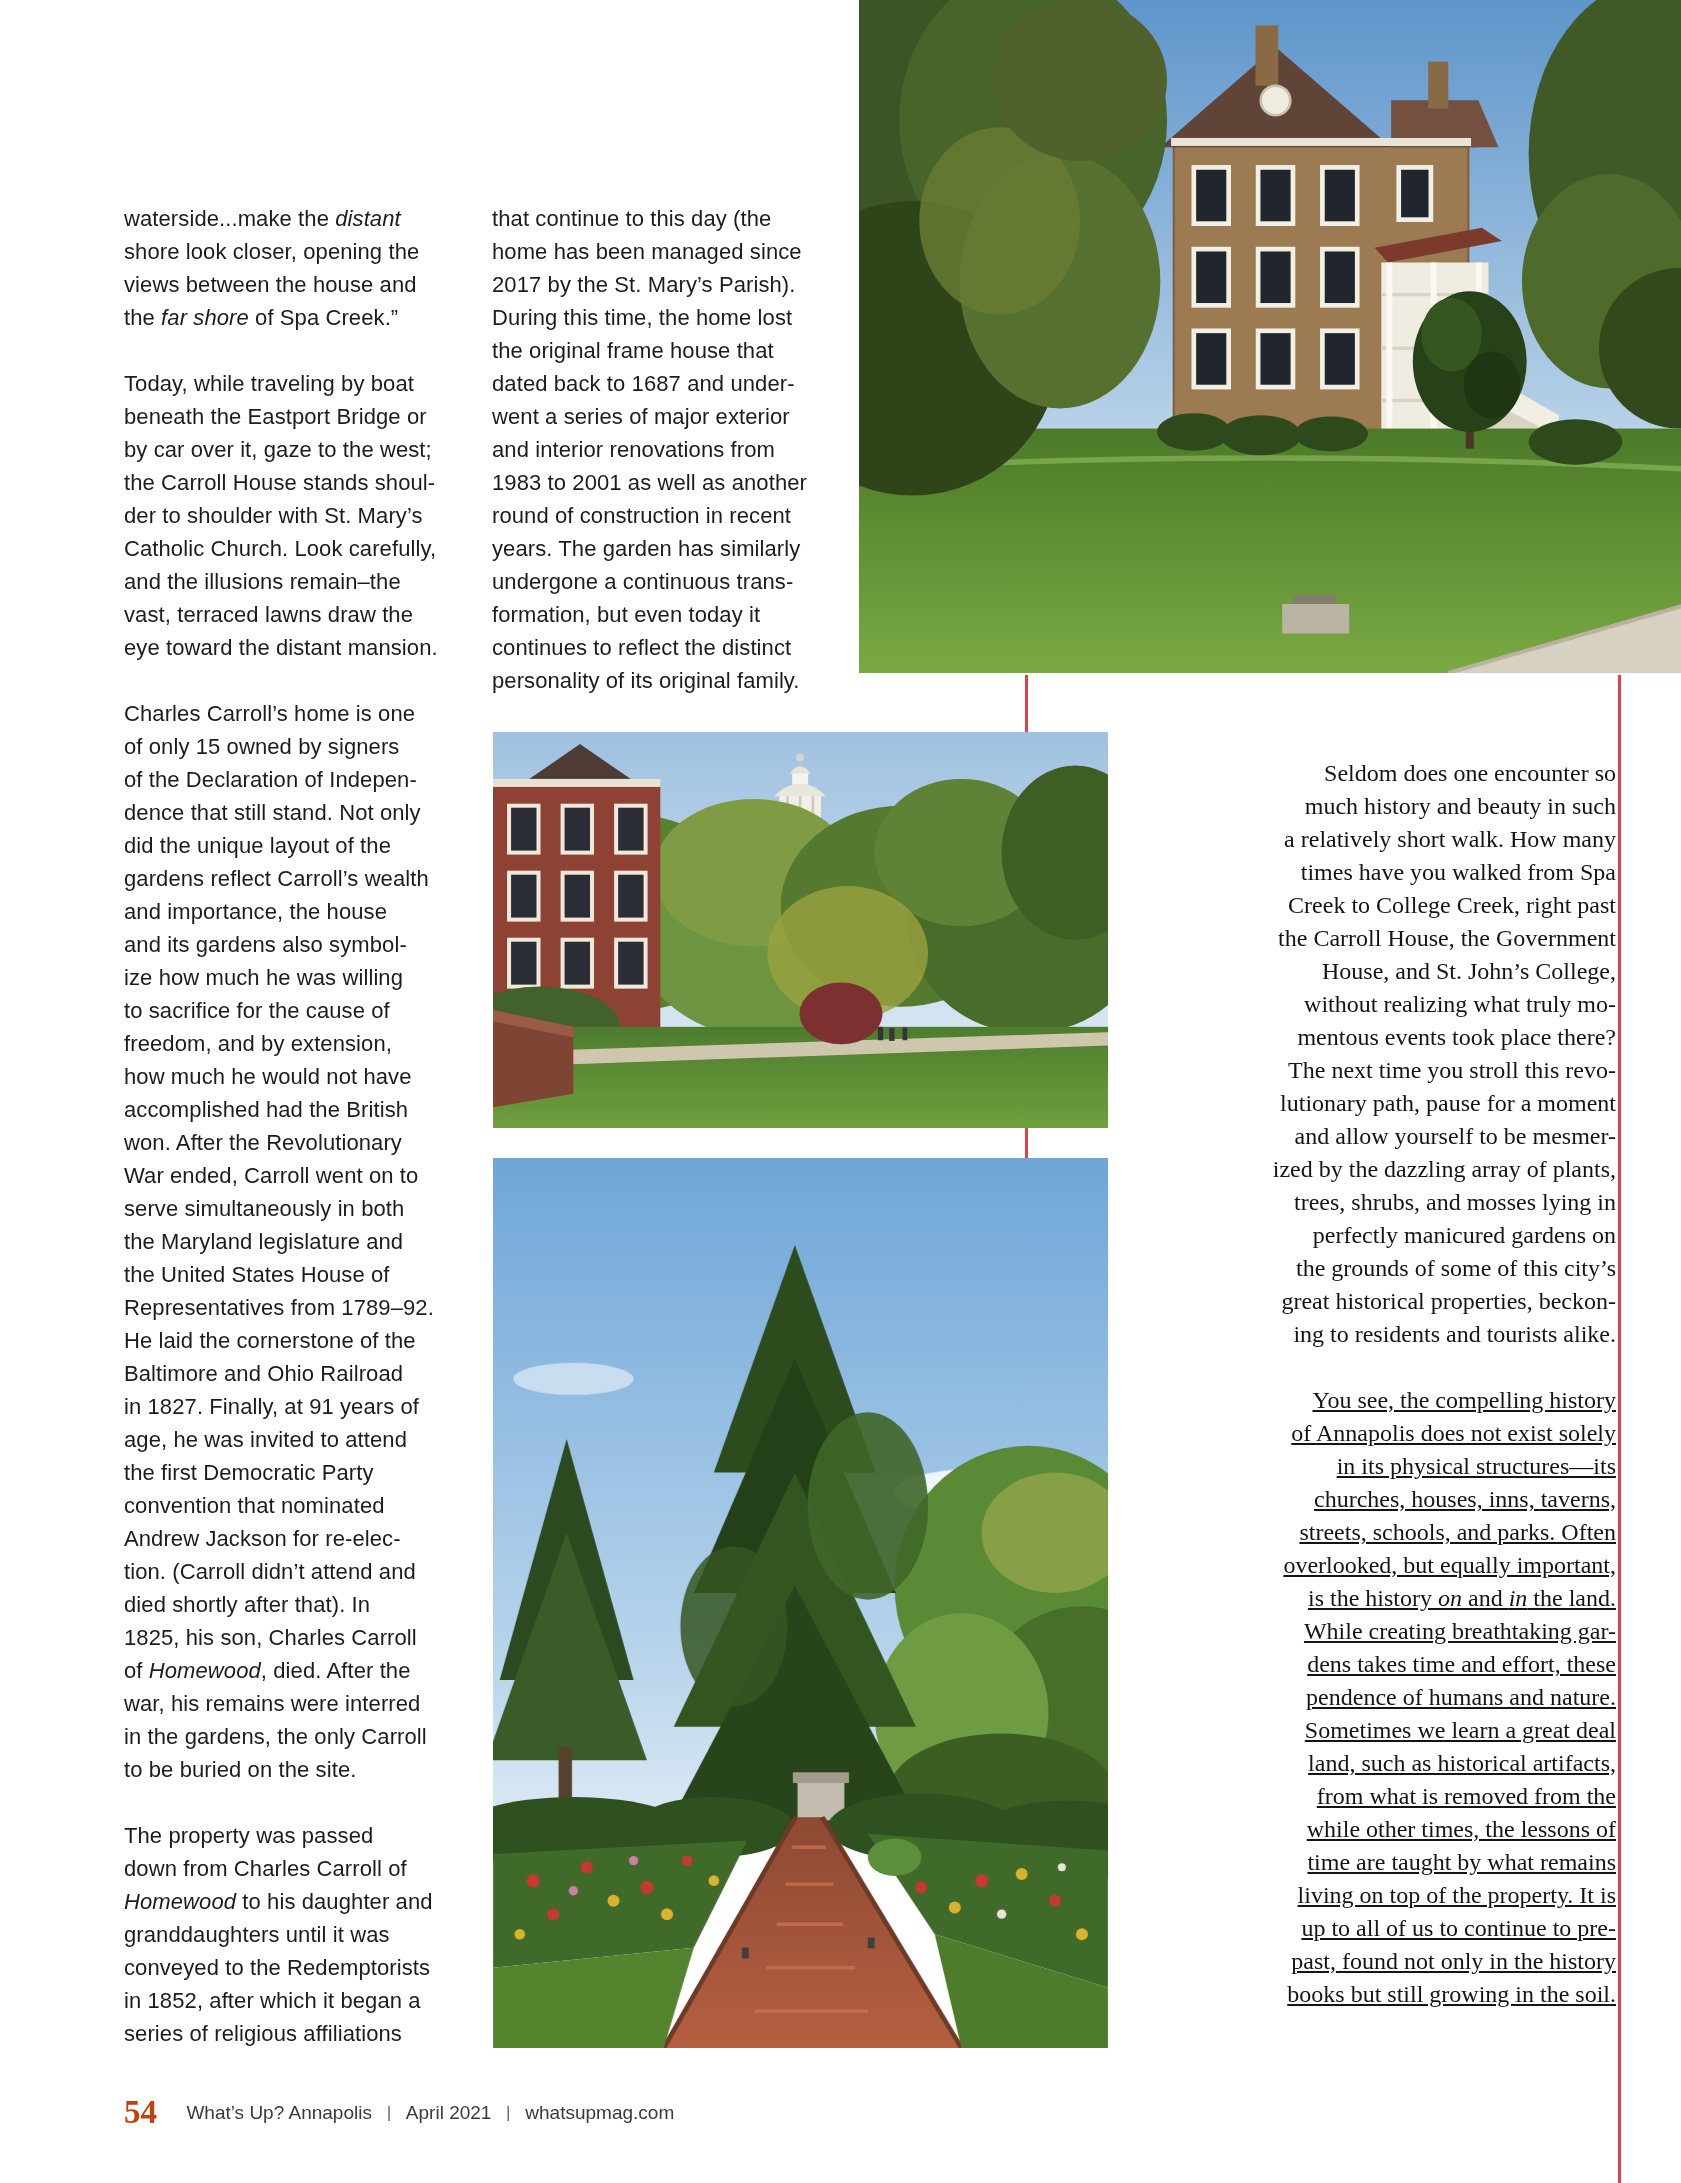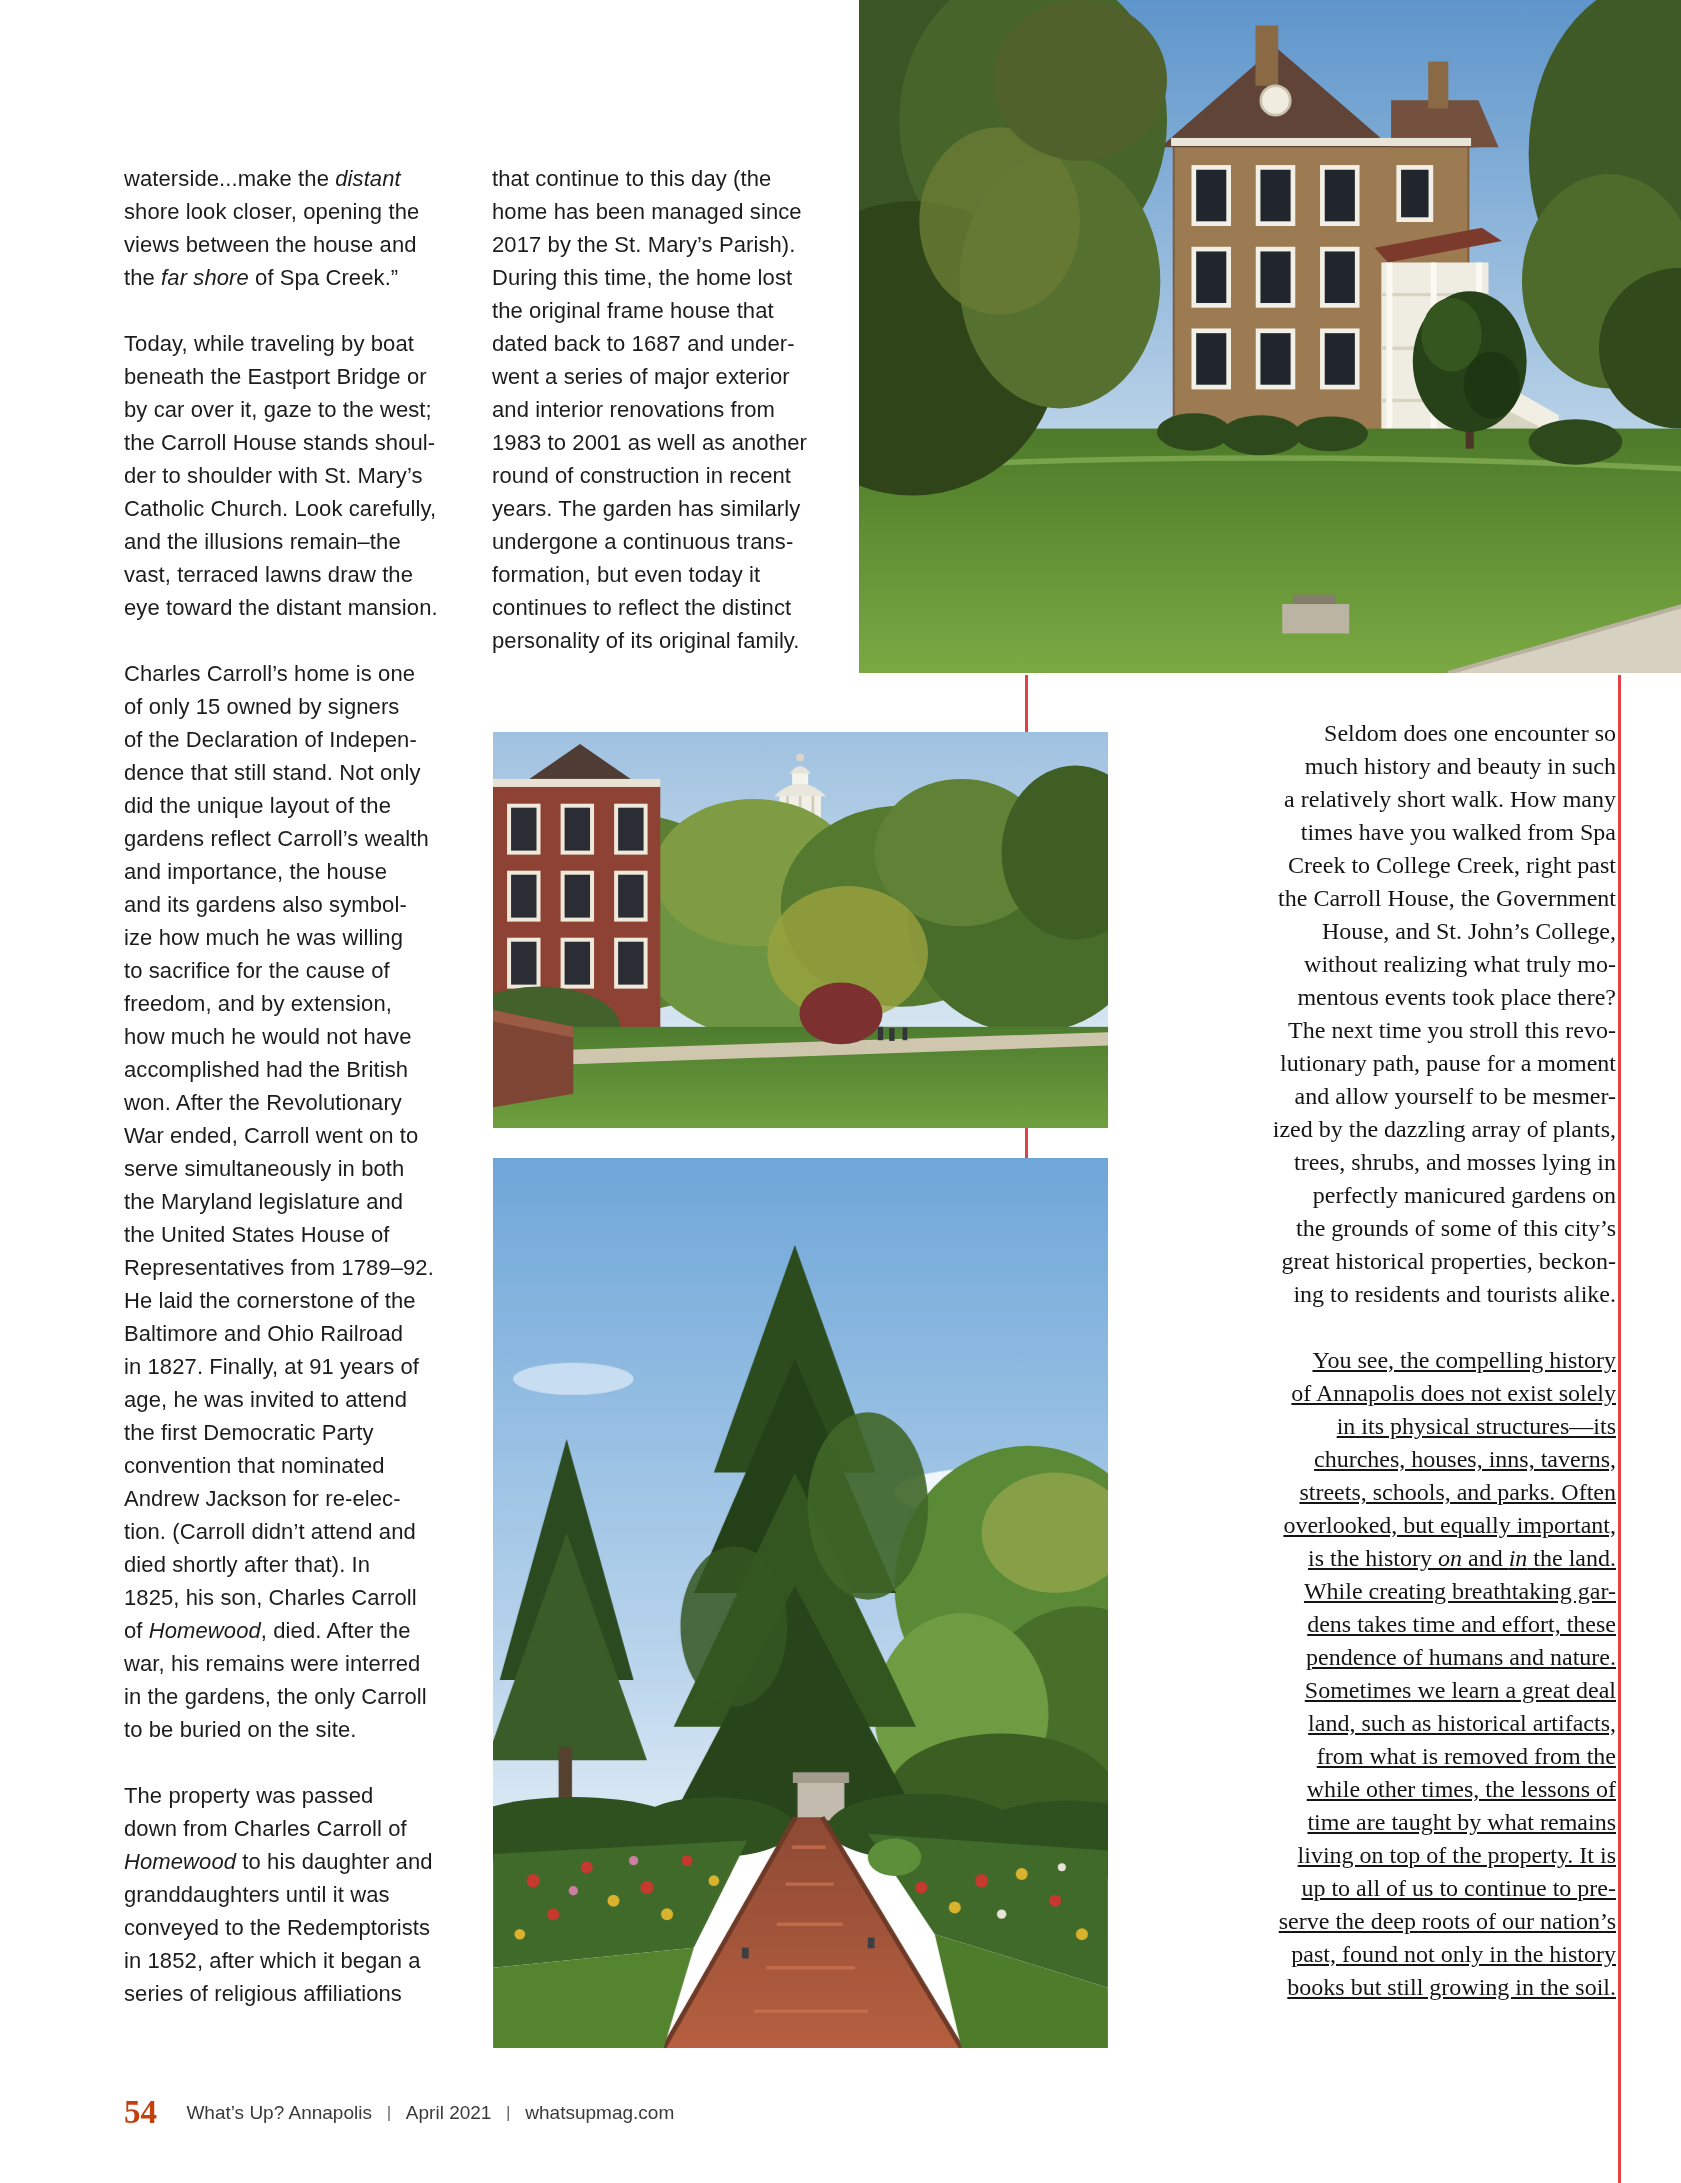--- a/index.html
+++ b/index.html
@@ -1,18 +1,18 @@
 <!DOCTYPE html>
 <html style="font-size:10.7px"><head>
 <meta charset="utf-8">
 <style>
   html,body{margin:0;padding:0;background:#ffffff;}
   #page{position:relative;width:1681px;height:2183px;background:#ffffff;overflow:hidden;
         font-family:"Liberation Sans",sans-serif;}
-  .col{position:absolute;color:#1c1c1c;}
+  .col{position:absolute;color:#1c1c1c;margin-top:40px;}
   .col .line{white-space:nowrap;}
   .col-sans{font-size:22px;line-height:33px;font-weight:500;letter-spacing:0.1px;}
   .col-sans .para + .para{margin-top:33px;}
   .col-serif{font-family:"Liberation Serif",serif;font-size:24px;line-height:33px;font-weight:400;color:#141414;text-align:right;}
   .col-serif .para + .para{margin-top:33px;text-decoration:underline;}
   em{font-style:italic;}
   .photo{position:absolute;overflow:hidden;}
   .photo svg{display:block;width:100%;height:100%;}
   .red-rule{position:absolute;width:3.3px;background:#df4147;}
   #rule-left{left:1025px;top:675px;height:483px;z-index:1;}
@@ -148,21 +148,20 @@
         <div class="line"><span>While creating breathtaking gar-</span></div>
         <div class="line"><span>dens takes time and effort, these</span></div>
         <div class="line"><span>pendence of humans and nature.</span></div>
         <div class="line"><span>Sometimes we learn a great deal</span></div>
         <div class="line"><span>land, such as historical artifacts,</span></div>
         <div class="line"><span>from what is removed from the</span></div>
         <div class="line"><span>while other times, the lessons of</span></div>
         <div class="line"><span>time are taught by what remains</span></div>
         <div class="line"><span>living on top of the property. It is</span></div>
         <div class="line"><span>up to all of us to continue to pre-</span></div>
-        <div class="line"><span>serve the deep roots of our nation’s</span></div>
         <div class="line"><span>past, found not only in the history</span></div>
         <div class="line"><span>books but still growing in the soil.</span></div>
       </div>
     </div>
 
   <div class="photo" style="left:859px;top:0;width:823px;height:673px;">
     <svg viewBox="0 0 1229 1005" preserveAspectRatio="none">
       <defs>
         <linearGradient id="skyA" x1="0" y1="0" x2="0" y2="1">
           <stop offset="0" stop-color="#5e95cb"></stop>

